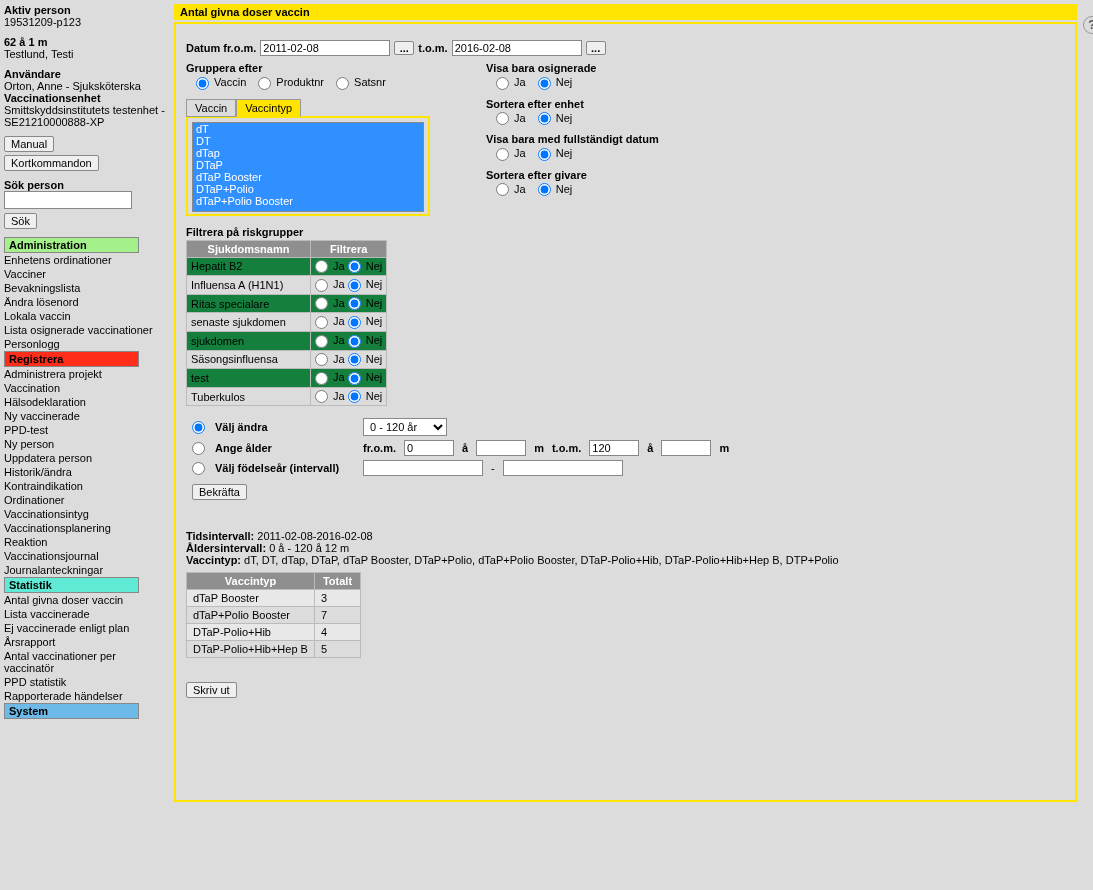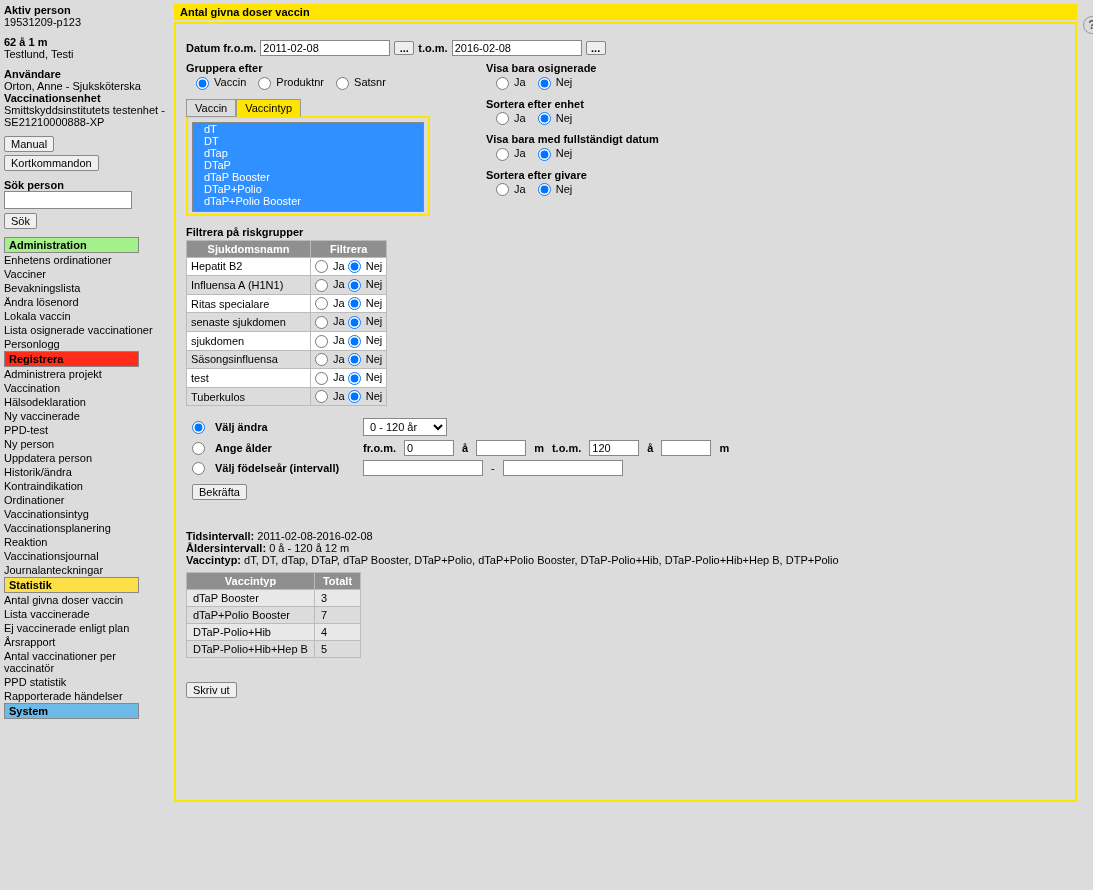--- a/index.html
+++ b/index.html
@@ -42,21 +42,21 @@
   }
   .btn-search { margin-top: 4px; }
   .nav-section {
     font-weight: bold;
     padding: 1px 4px;
     border: 1px solid #888;
     width: 135px;
   }
   .nav-admin { background: #a4f08a; margin-top: 6px; }
   .nav-reg { background: #ff2d1a; }
-  .nav-stat { background: #fde047; }
+  .nav-stat { background: #5eead4; }
   .nav-sys { background: #6db9e8; }
   .nav-link {
     display: block;
     color: #000;
     text-decoration: none;
     padding: 1px 0;
     cursor: pointer;
   }
   .title-bar {
     background: #ffe400;
@@ -133,35 +133,35 @@
   }
   .listbox {
     width: 100%;
     height: 90px;
     overflow-y: scroll;
     border: 1px solid #888;
     background: #3090ff;
     color: #fff;
     font-size: 11px;
   }
-  .listbox div { padding: 0 11px; cursor: pointer; }
+  .listbox div { padding: 0 3px; cursor: pointer; }
   .risk-table { border-collapse: collapse; margin-top: 2px; }
   .risk-table th {
     background: #8f8f8f;
     color: #fff;
     font-weight: bold;
     font-size: 11px;
     padding: 2px 6px;
     border: 1px solid #bbb;
   }
   .risk-table td {
     border: 1px solid #bbb;
     padding: 2px 4px;
     font-size: 11px;
-    background: #ffffff;
+    background: #15803d;
   }
   .risk-table tr.alt td { background: #dcdcdc; }
   .age-section { margin-top: 12px; }
   .age-row { display: flex; align-items: center; gap: 8px; margin: 4px 0 4px 6px; }
   .age-row input[type=text] { width: 50px; }
   .result-section { margin-top: 30px; }
   .result-table { border-collapse: collapse; margin-top: 6px; }
   .result-table th {
     background: #8f8f8f;
     color: #fff;

